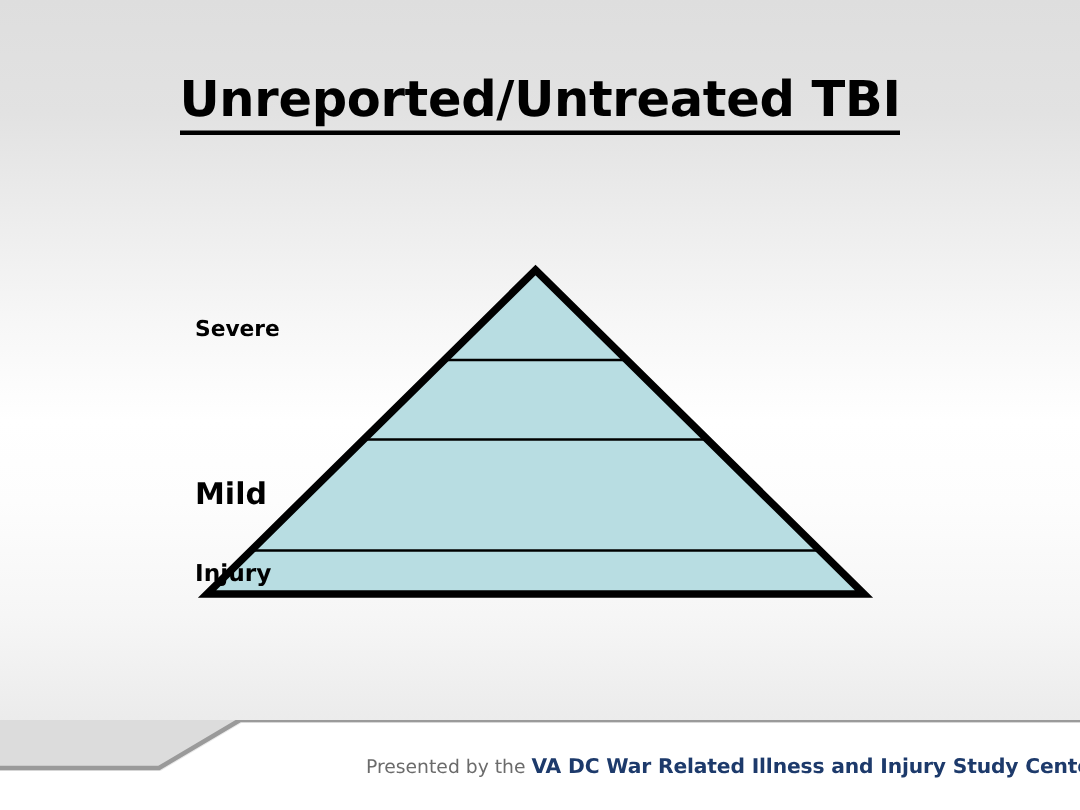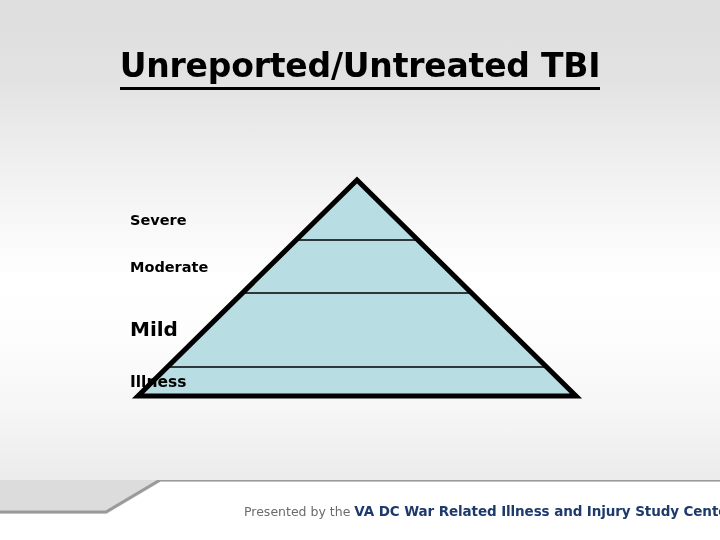--- a/index.html
+++ b/index.html
@@ -128,23 +128,22 @@
       <polygon points="227,8 446,224 8,224" fill="#b8dde2" stroke="#000000" stroke-width="5" stroke-linejoin="miter"></polygon>
 
       <line x1="166" y1="68" x2="288" y2="68" stroke="#000000" stroke-width="1.6"></line>
 
       <line x1="112" y1="121" x2="342" y2="121" stroke="#000000" stroke-width="1.6"></line>
 
       <line x1="37" y1="195" x2="417" y2="195" stroke="#000000" stroke-width="1.6"></line>
     </svg>
 
     <div class="tier-label" id="tier-label-0">Severe</div>
-    <div class="tier-label" id="tier-label-1">Moderate</div>
     <div class="tier-label" id="tier-label-2">Mild</div>
-    <div class="tier-label" id="tier-label-3">Illness</div>
+    <div class="tier-label" id="tier-label-3">Injury</div>
   </div>
 
   <div id="footer-band">
     <svg id="footer-svg" width="720" height="60" viewBox="0 0 720 60">
 
       <polygon points="0,0 160,0 105,32 0,32" fill="#dcdcdc"></polygon>
 
       <path d="M 0,32 L 106,32 L 160,0 L 720,0" fill="none" stroke="#9a9a9a" stroke-width="3"></path>
 
       <polygon points="0,34 107,34 161,2 720,2 720,60 0,60" fill="#ffffff"></polygon>

